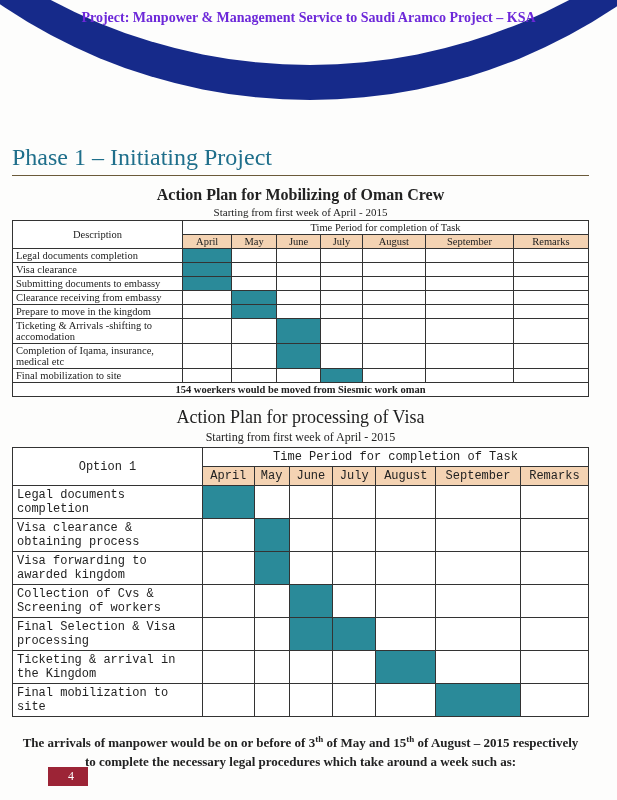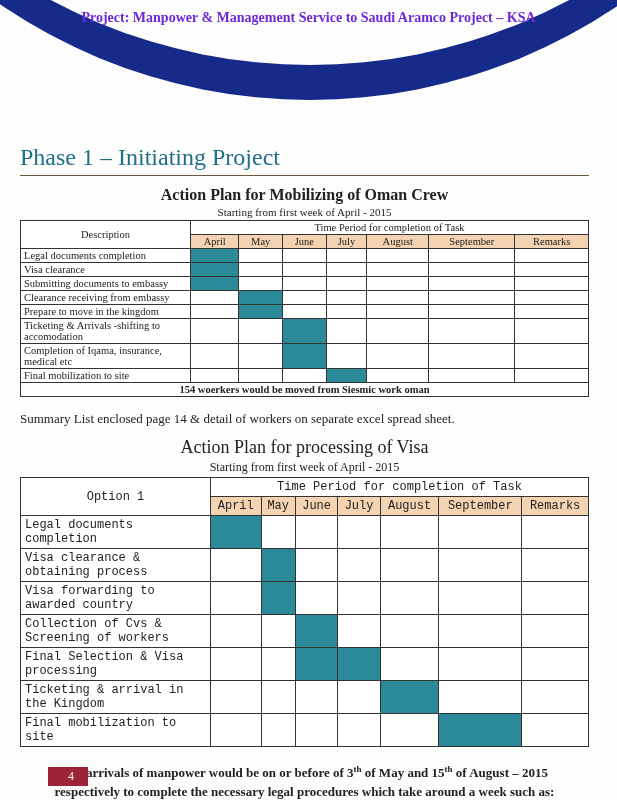--- a/index.html
+++ b/index.html
@@ -37,21 +37,21 @@
       position: absolute;
       top: 10px; left: 0; right: 0;
       z-index: 3;
       text-align: center;
       font-weight: bold;
       color: #6d28d9;
       font-size: 14px;
     }
 
     .content {
-      padding: 0 28px 0 20px;
+      padding: 0 28px 0 12px;
     }
 
     .phase-title {
       color: #1f6f8b;
       font-size: 24px;
       font-weight: normal;
       margin-top: 4px;
       margin-bottom: 4px;
     }
     .hr {
@@ -262,21 +262,20 @@
           <td></td>
         </tr>
       </tbody>
     <tbody>
         <tr class="footer">
           <td colspan="8">154 woerkers would be moved from Siesmic work oman</td>
         </tr>
   </tbody>
     </table>
 
-  <div class="summary">Summary List enclosed page 14 &amp; detail of workers on separate excel spread sheet.</div>
 
   <div class="subtitle-large">Action Plan for processing of Visa</div>
   <div class="starting" style="font-size:12px">Starting from first week of April - 2015</div>
 
   <table class="gantt2">
     <tbody>
         <tr>
       <th rowspan="2" class="desc-head" style="width:190px">Option 1</th>
       <th colspan="7">Time Period for completion of Task</th>
     </tr>
@@ -305,21 +304,21 @@
           <td>Visa clearance &amp; obtaining process</td>
           <td></td>
           <td class="fill"></td>
           <td></td>
           <td></td>
           <td></td>
           <td></td>
           <td></td>
         </tr>
         <tr>
-          <td>Visa forwarding to awarded country</td>
+          <td>Visa forwarding to awarded kingdom</td>
           <td></td>
           <td class="fill"></td>
           <td></td>
           <td></td>
           <td></td>
           <td></td>
           <td></td>
         </tr>
         <tr>
           <td>Collection of Cvs &amp; Screening of workers</td>

